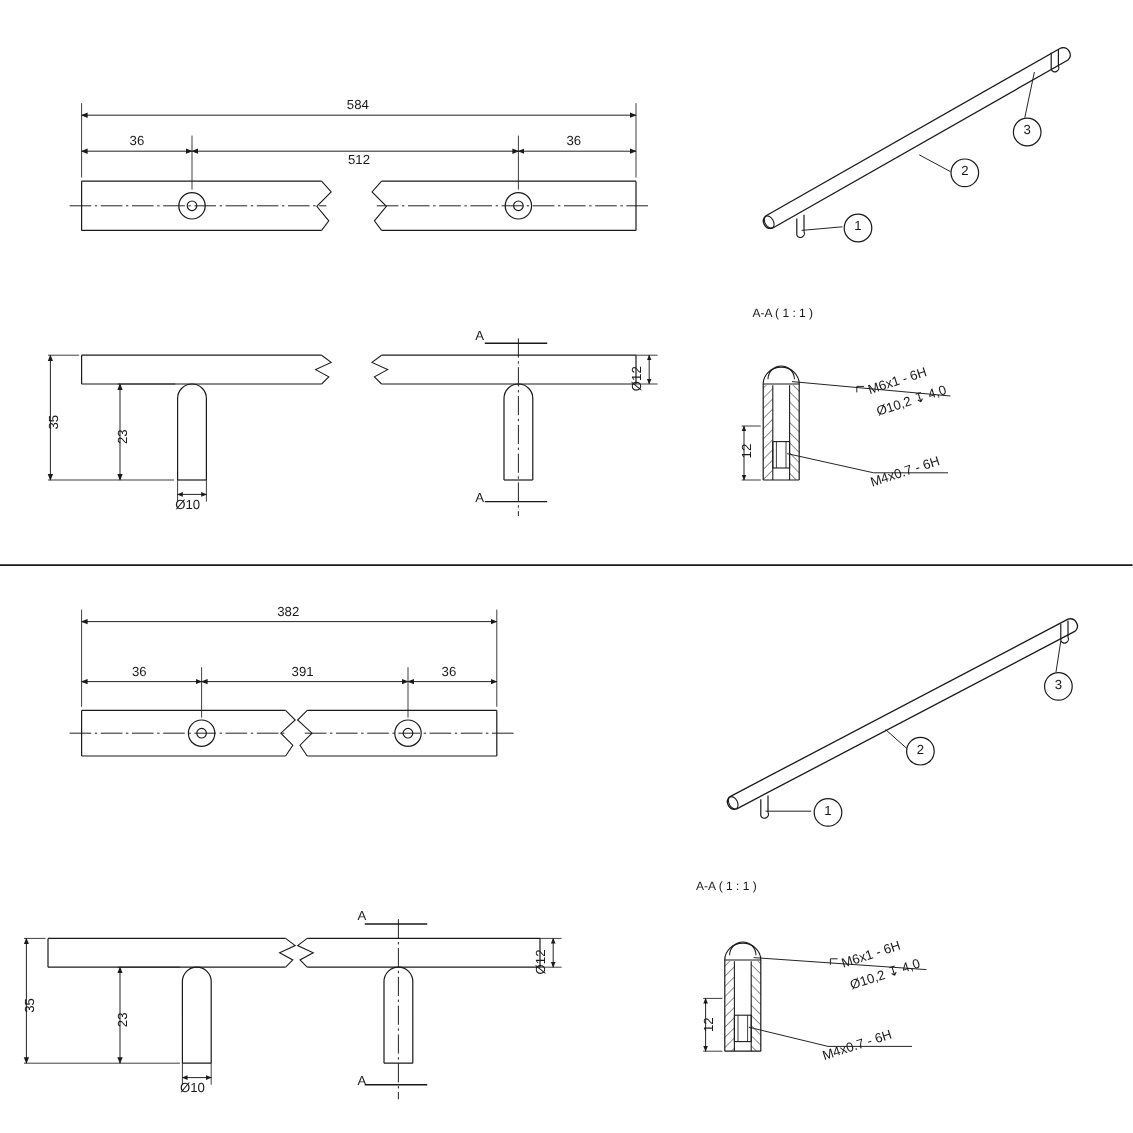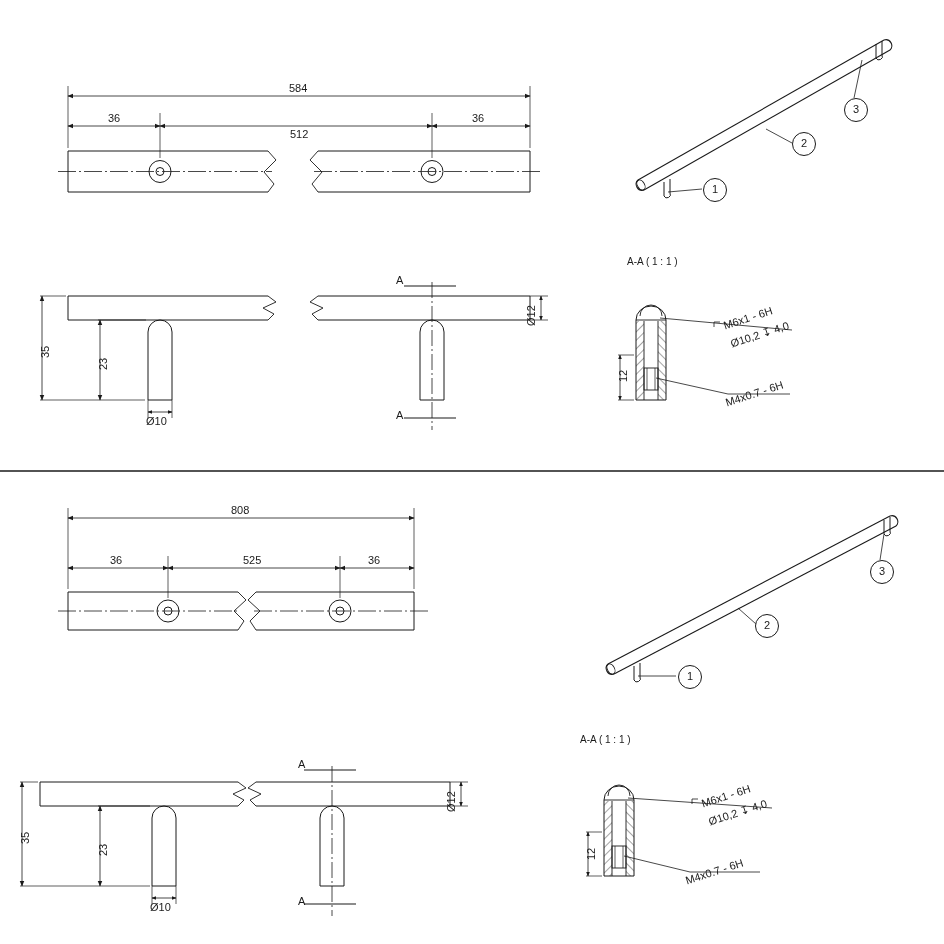--- a/index.html
+++ b/index.html
@@ -305,23 +305,23 @@
   <div class="balloon" style="left:703px; top:178px;">1</div>
   <div class="balloon" style="left:792px; top:132px;">2</div>
   <div class="balloon" style="left:844px; top:98px;">3</div>
 
   <div class="lbl big" style="left:627px; top:256px;">A-A ( 1 : 1 )</div>
   <div class="lbl rot-slant" style="left:722px; top:320px;">M6x1 - 6H</div>
   <div class="lbl rot-slant" style="left:729px; top:338px;">Ø10,2 ↧ 4,0</div>
   <div class="lbl rot-slant" style="left:724px; top:397px;">M4x0.7 - 6H</div>
   <div class="lbl vert" style="left:617px; top:382px;">12</div>
 
-  <div class="lbl" style="left:231px; top:504px;">808</div>
+  <div class="lbl" style="left:231px; top:504px;">382</div>
   <div class="lbl" style="left:110px; top:554px;">36</div>
-  <div class="lbl" style="left:243px; top:554px;">525</div>
+  <div class="lbl" style="left:243px; top:554px;">391</div>
   <div class="lbl" style="left:368px; top:554px;">36</div>
 
   <div class="lbl vert" style="left:19px; top:844px;">35</div>
   <div class="lbl vert" style="left:97px; top:856px;">23</div>
   <div class="lbl" style="left:150px; top:901px;">Ø10</div>
   <div class="lbl vert" style="left:445px; top:812px;">Ø12</div>
   <div class="lbl" style="left:298px; top:758px;">A</div>
   <div class="lbl" style="left:298px; top:895px;">A</div>
 
   <div class="balloon" style="left:678px; top:665px;">1</div>

